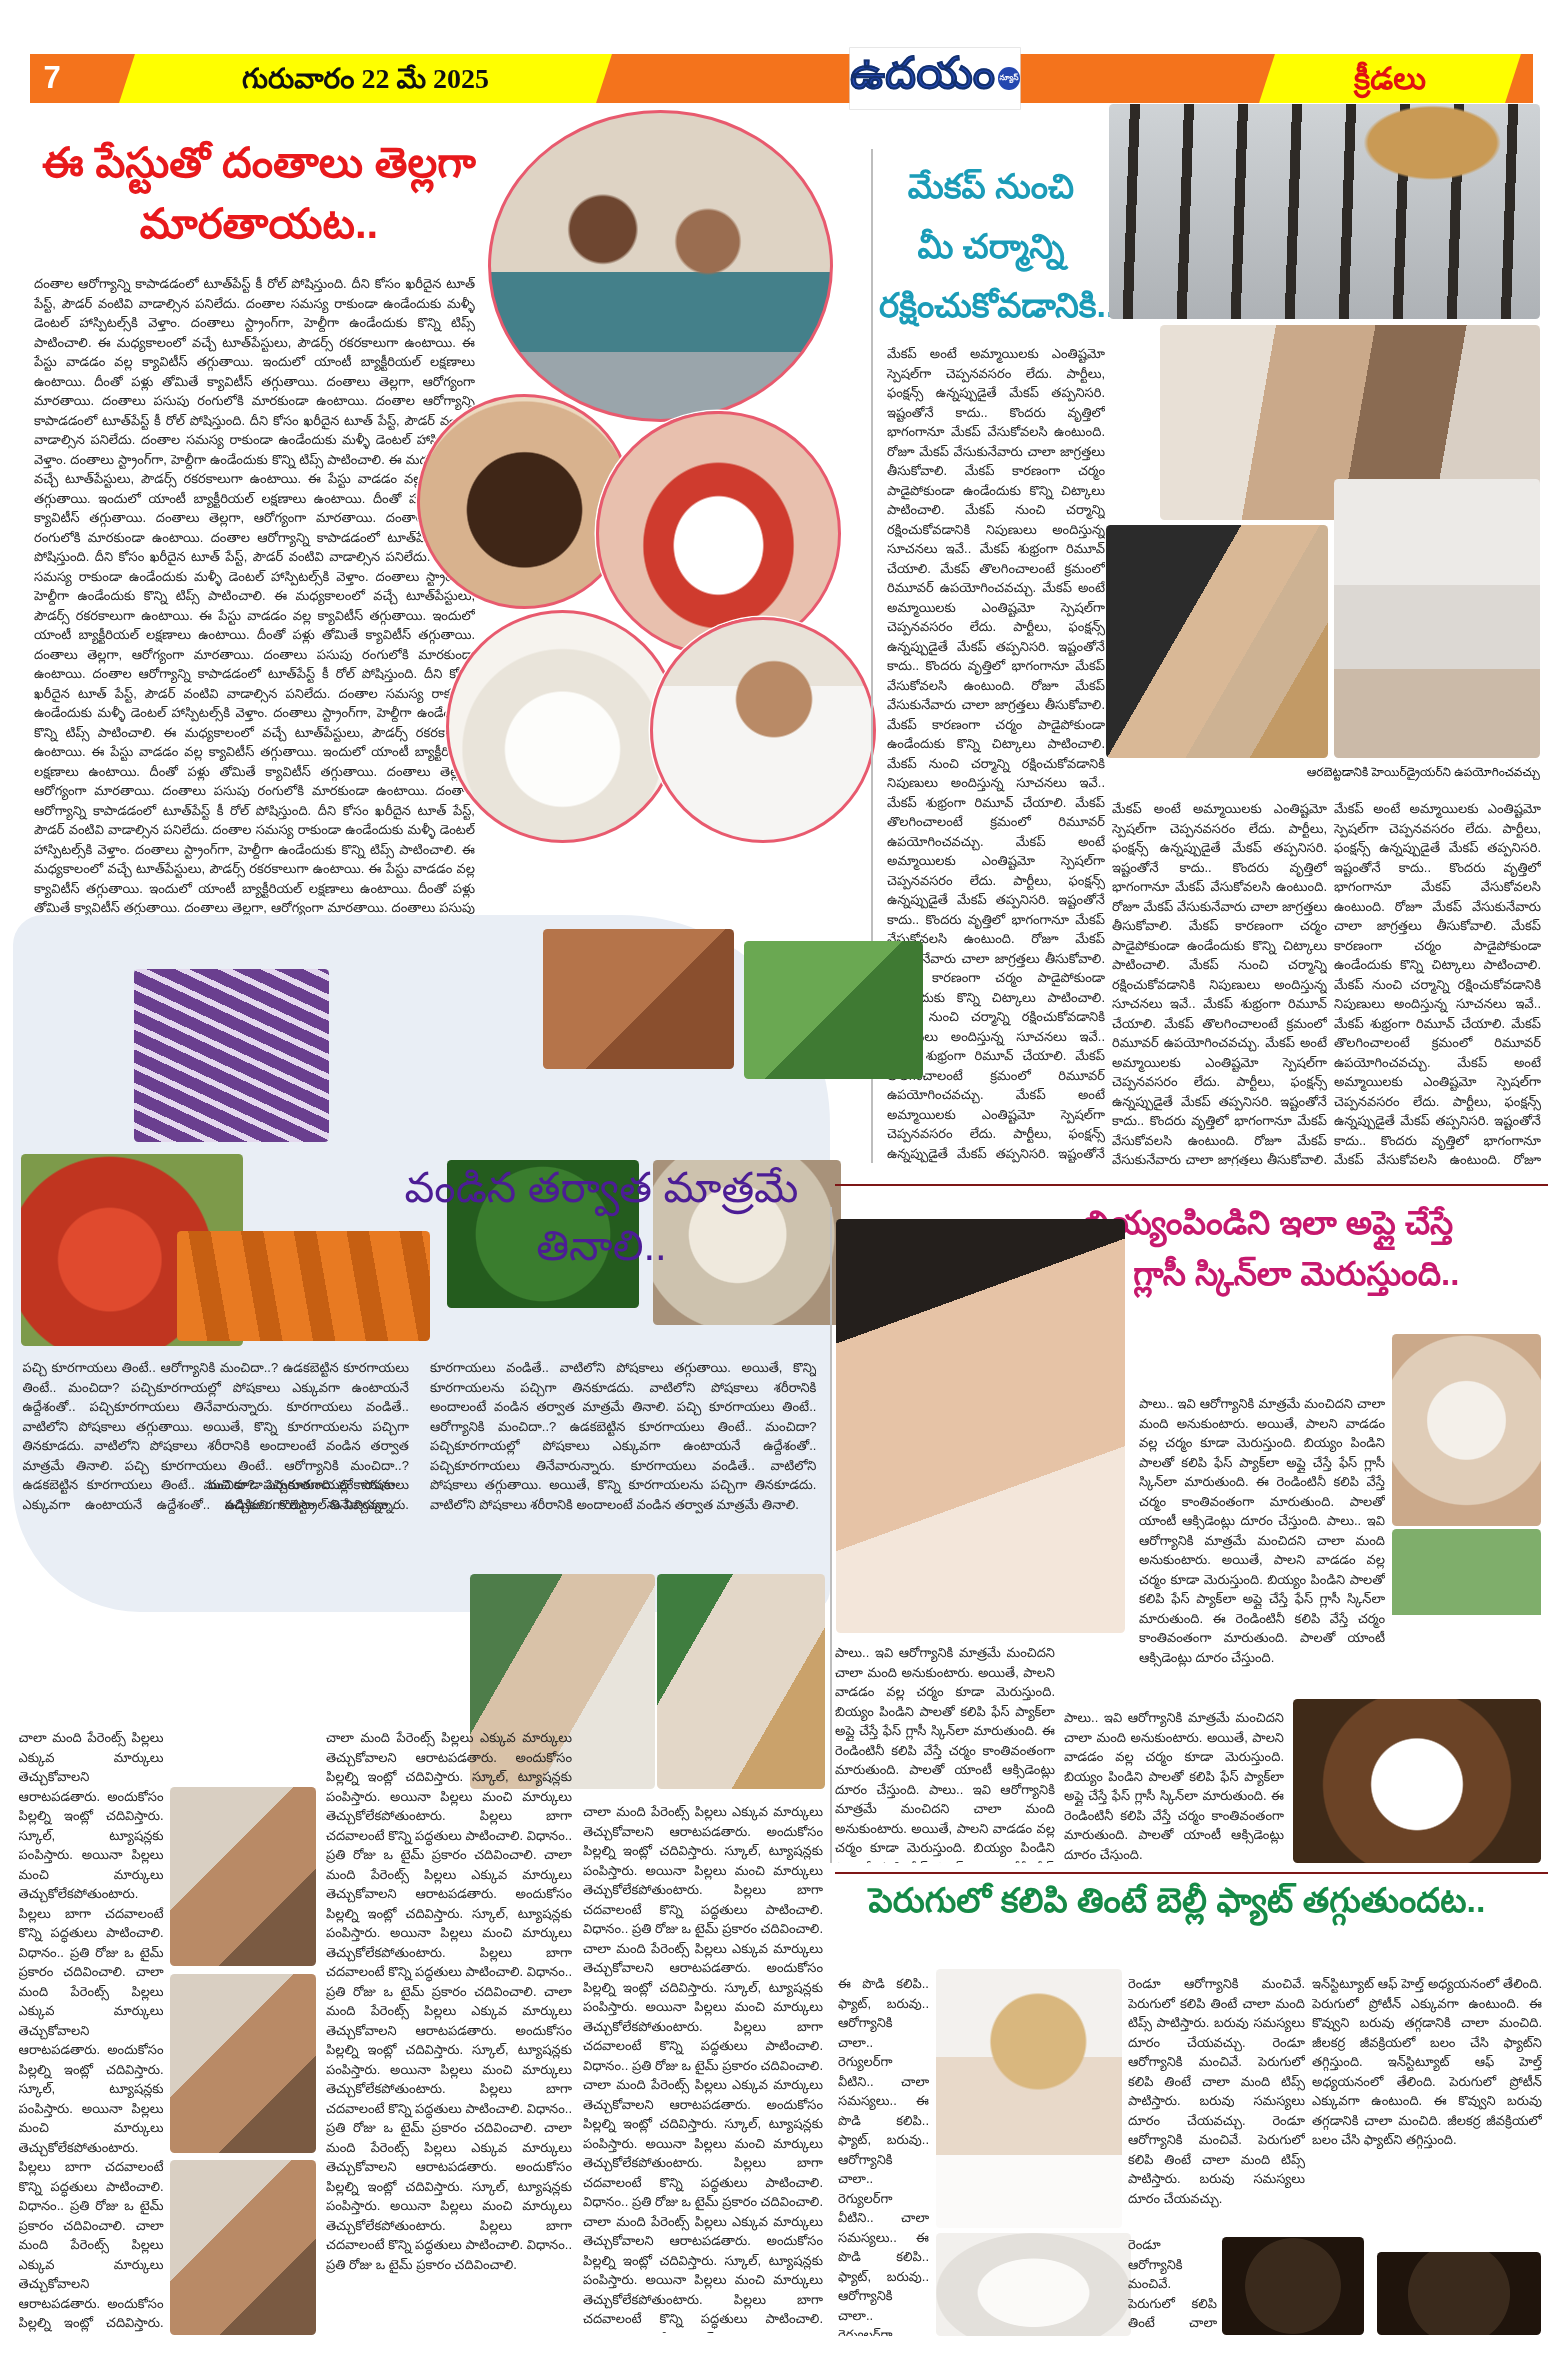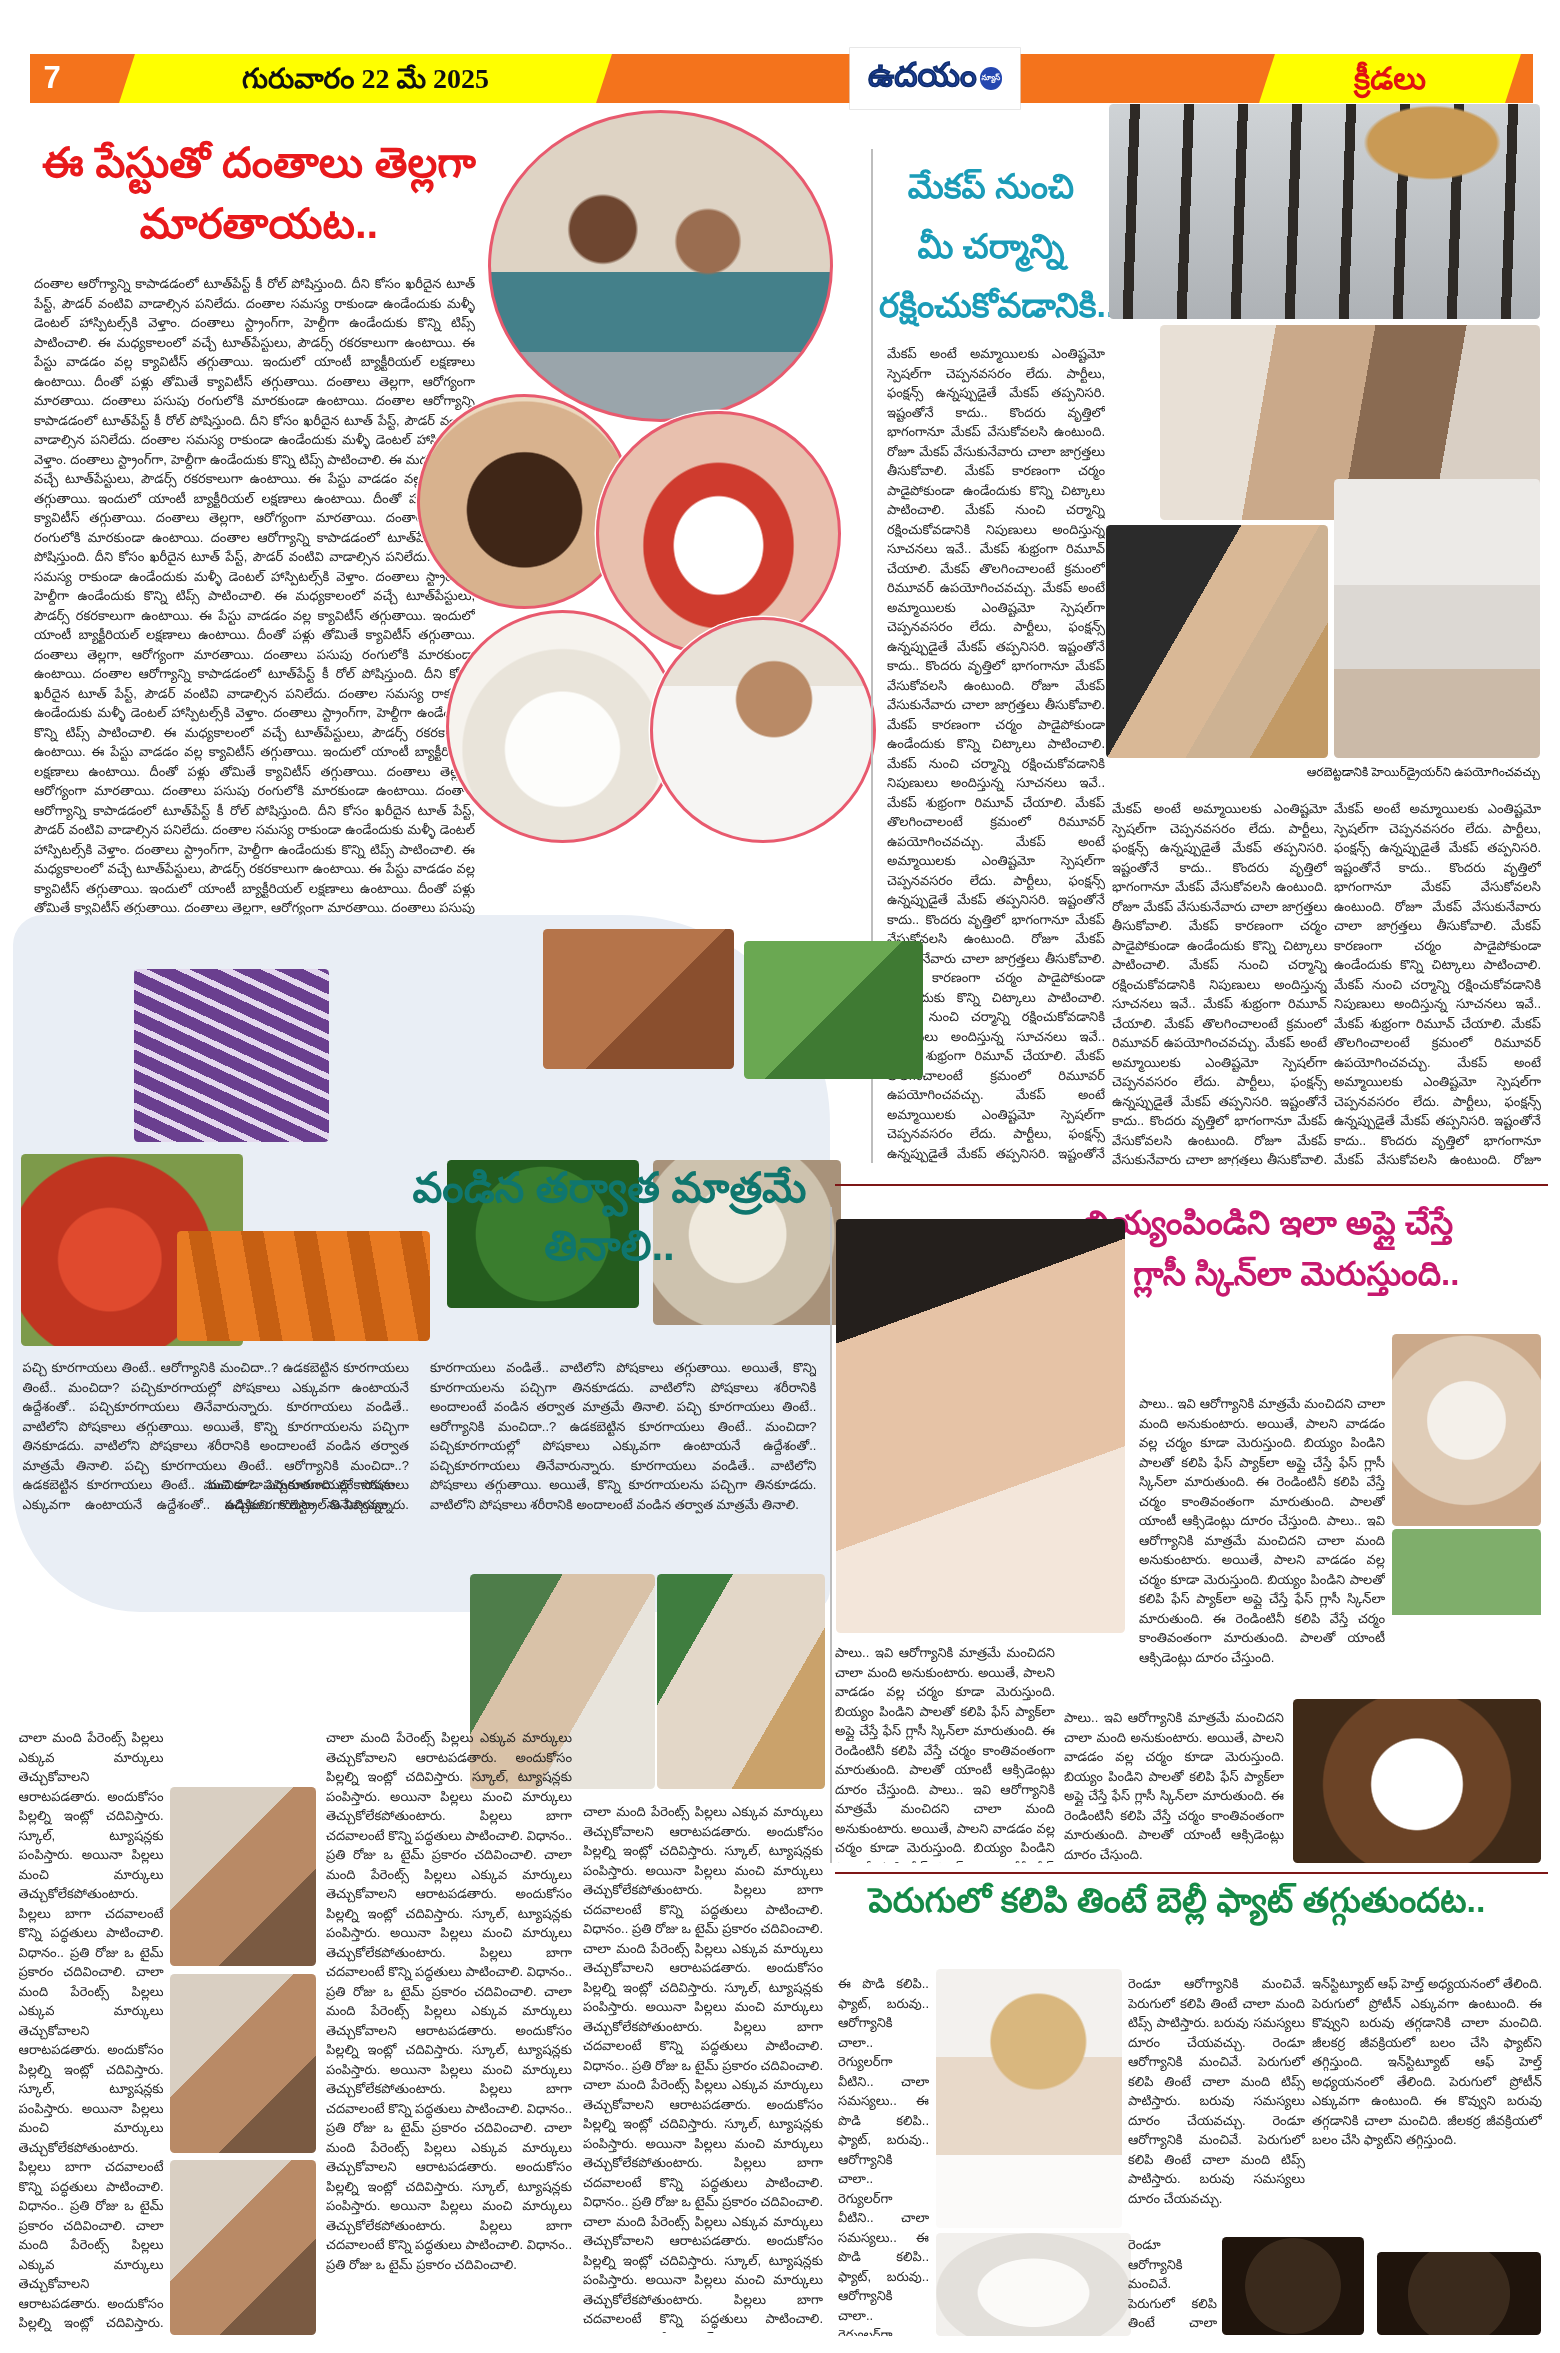--- a/index.html
+++ b/index.html
@@ -8,21 +8,21 @@
 
   
   .hdr{position:absolute;left:30px;top:54px;width:1503px;height:49px;background:#f4731c;}
   .hdr-num{position:absolute;left:13.4px;top:6px;color:#fff;font-size:31px;font-weight:700;}
   .hdr-date{position:absolute;left:97px;top:0;width:477px;height:49px;background:#ffff00;
             transform:skewX(-18deg);}
   .hdr-date span{display:block;transform:skewX(18deg);text-align:center;line-height:49px;
             font-size:28px;font-weight:700;color:#111;font-family:"Liberation Serif",serif;}
   .hdr-logo{position:absolute;left:820px;top:-6px;width:170px;height:61px;background:#fff;
             display:flex;align-items:center;justify-content:center;gap:3px;box-shadow:0 0 0 0.7px #ddd;}
-  .hdr-logo .word{font-size:33px;font-weight:800;color:#2447b0;-webkit-text-stroke:0.7px #12306e;}
+  .hdr-logo .word{font-size:44px;font-weight:800;color:#2447b0;-webkit-text-stroke:0.7px #12306e;}
   .hdr-logo .badge{width:22.4px;height:22.4px;border-radius:50%;background:#2447b0;color:#fff;
             font-size:7.5px;display:flex;align-items:center;justify-content:center;font-weight:bold;}
   .hdr-right{position:absolute;left:1237px;top:0;width:246px;height:49px;background:#ffff00;
             transform:skewX(-18deg);}
   .hdr-right span{display:block;transform:skewX(18deg);text-align:center;line-height:49px;
             font-size:31px;font-weight:800;color:#e11212;}
 
   
   .abs{position:absolute;}
   .body-txt{font-size:13px;line-height:1.5;text-align:justify;overflow:hidden;color:#222;}
@@ -30,22 +30,22 @@
   .circle{position:absolute;border-radius:50%;border:3.7px solid #e85a6e;box-shadow:0 0 0 1.5px #fff;}
   .vline{position:absolute;width:1.5px;background:#9a9a9a;}
   .hline{position:absolute;height:2.2px;background:#7d1616;}
   .caption{position:absolute;font-size:12px;color:#111;}
 
   
   .h-teeth{position:absolute;left:41px;top:133px;width:436px;text-align:center;
            color:#e8191c;font-size:42px;font-weight:800;line-height:1.45;}
   .h-makeup{position:absolute;left:879px;top:157px;width:224px;text-align:center;
            color:#1b9cb8;font-size:34px;font-weight:800;line-height:1.75;}
-  .h-veg{position:absolute;left:384px;top:1164px;width:451px;text-align:center;
-           color:#0f766e;font-size:42px;font-weight:700;}
+  .h-veg{position:absolute;left:376px;top:1164px;width:451px;text-align:center;
+           color:#4c1d95;font-size:42px;font-weight:400;}
   .h-rice{position:absolute;left:991px;top:1197px;width:555px;text-align:center;
            color:#c6196e;font-size:33px;font-weight:800;line-height:1.55;}
   .h-kids{position:absolute;left:37px;top:1616px;width:283px;text-align:center;
            color:#168a47;font-size:31px;font-weight:800;line-height:1.5;}
   .h-curd{position:absolute;left:838px;top:1881px;width:678px;text-align:center;
            color:#168a47;font-size:34px;font-weight:800;}
 
   
   .veg-panel{position:absolute;left:13.4px;top:915px;width:817px;height:697px;
            background:#e9eef5;border-radius:30px 209px 22.4px 127px;}

